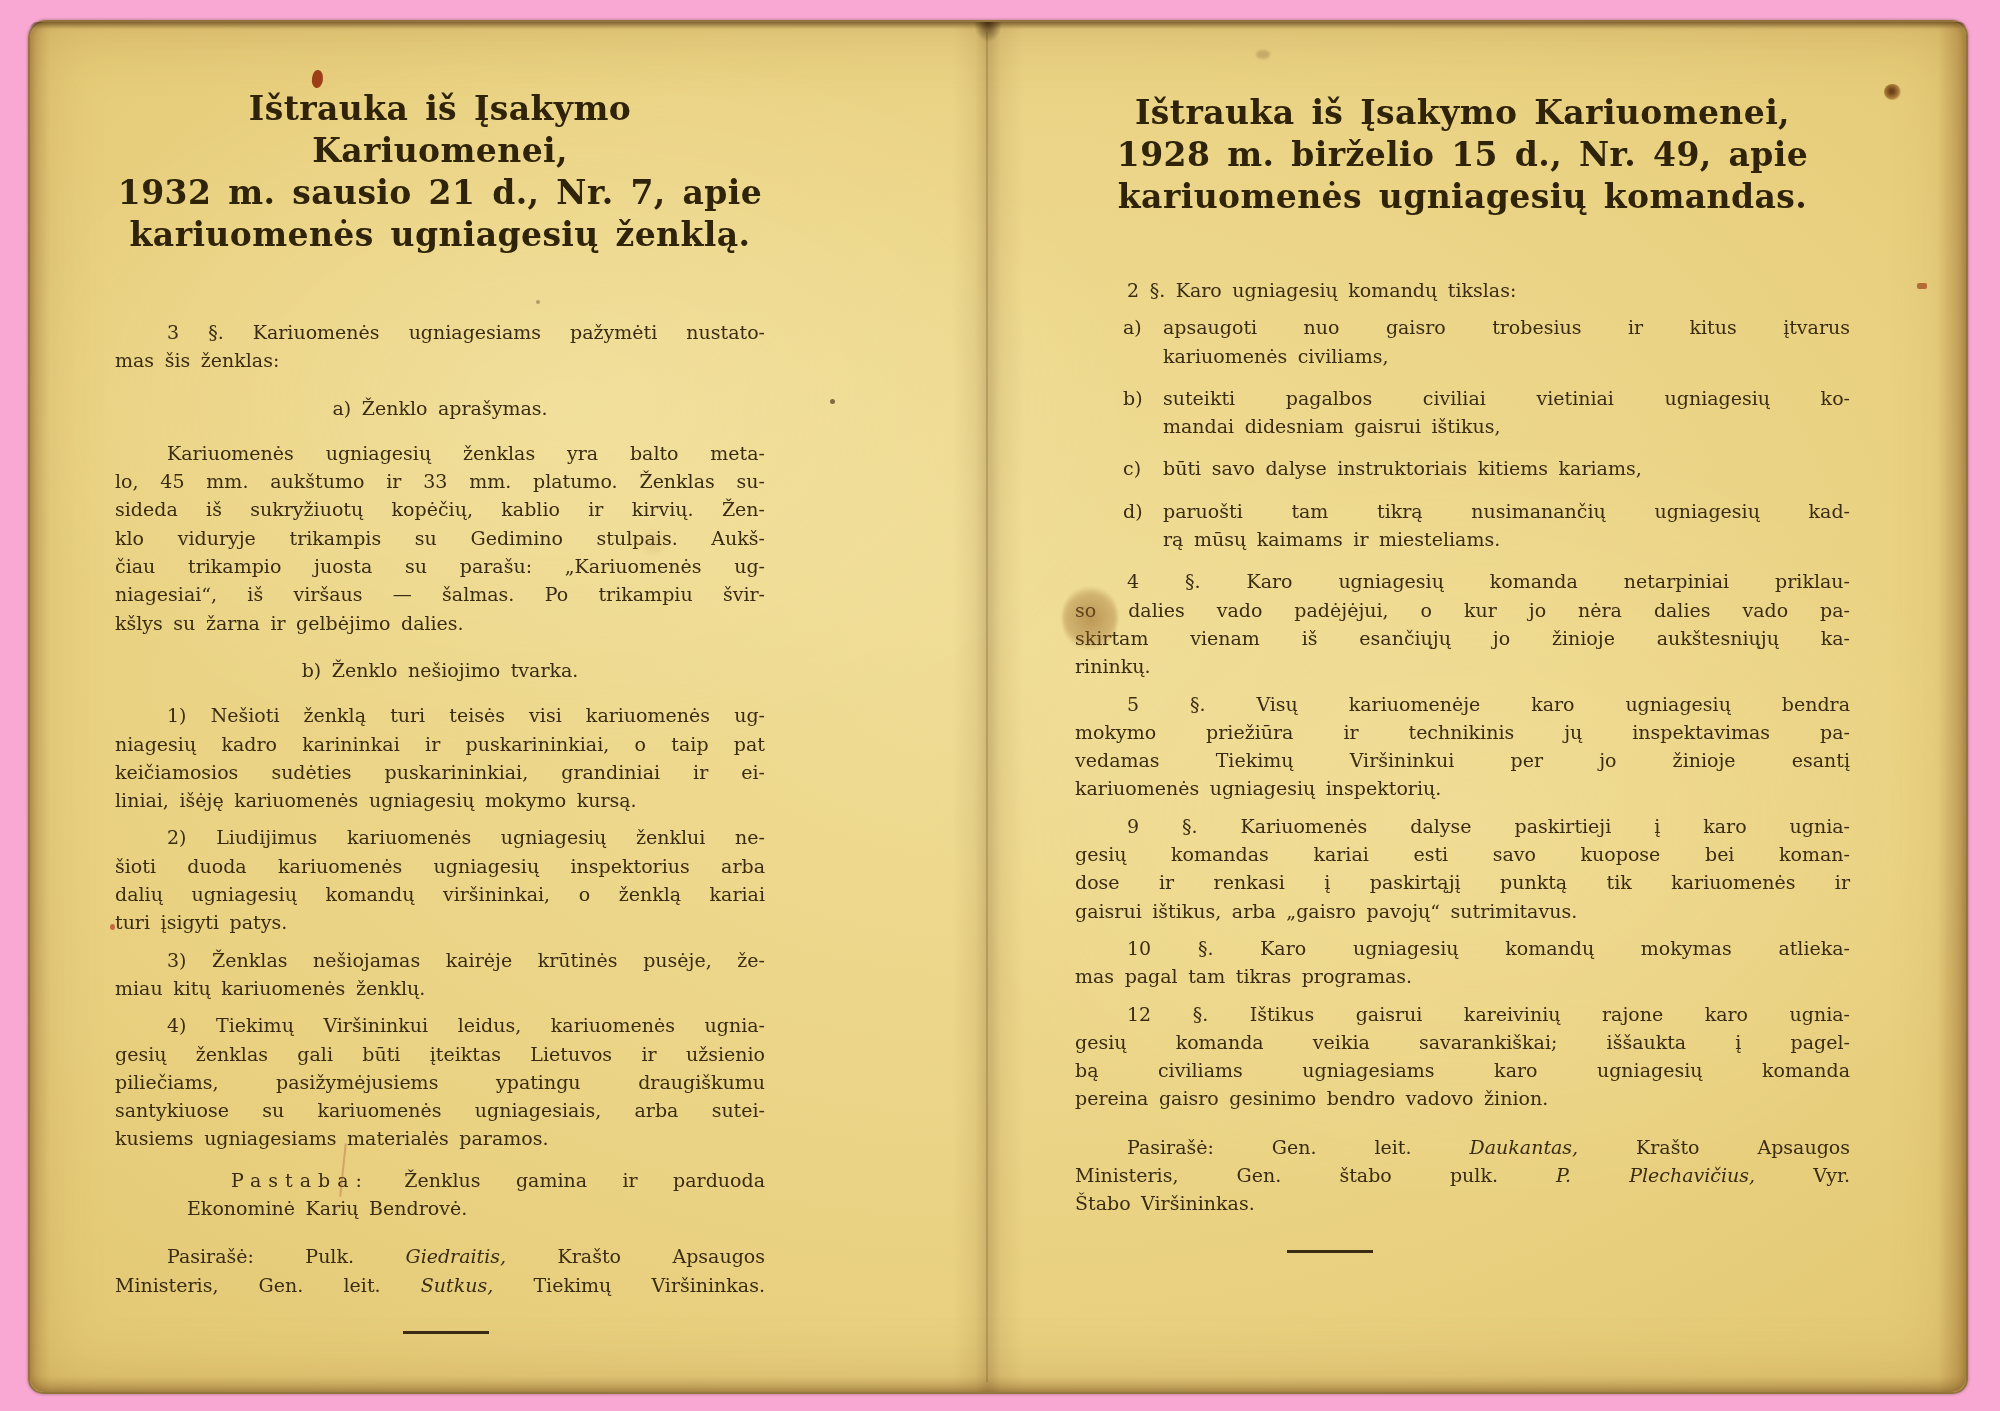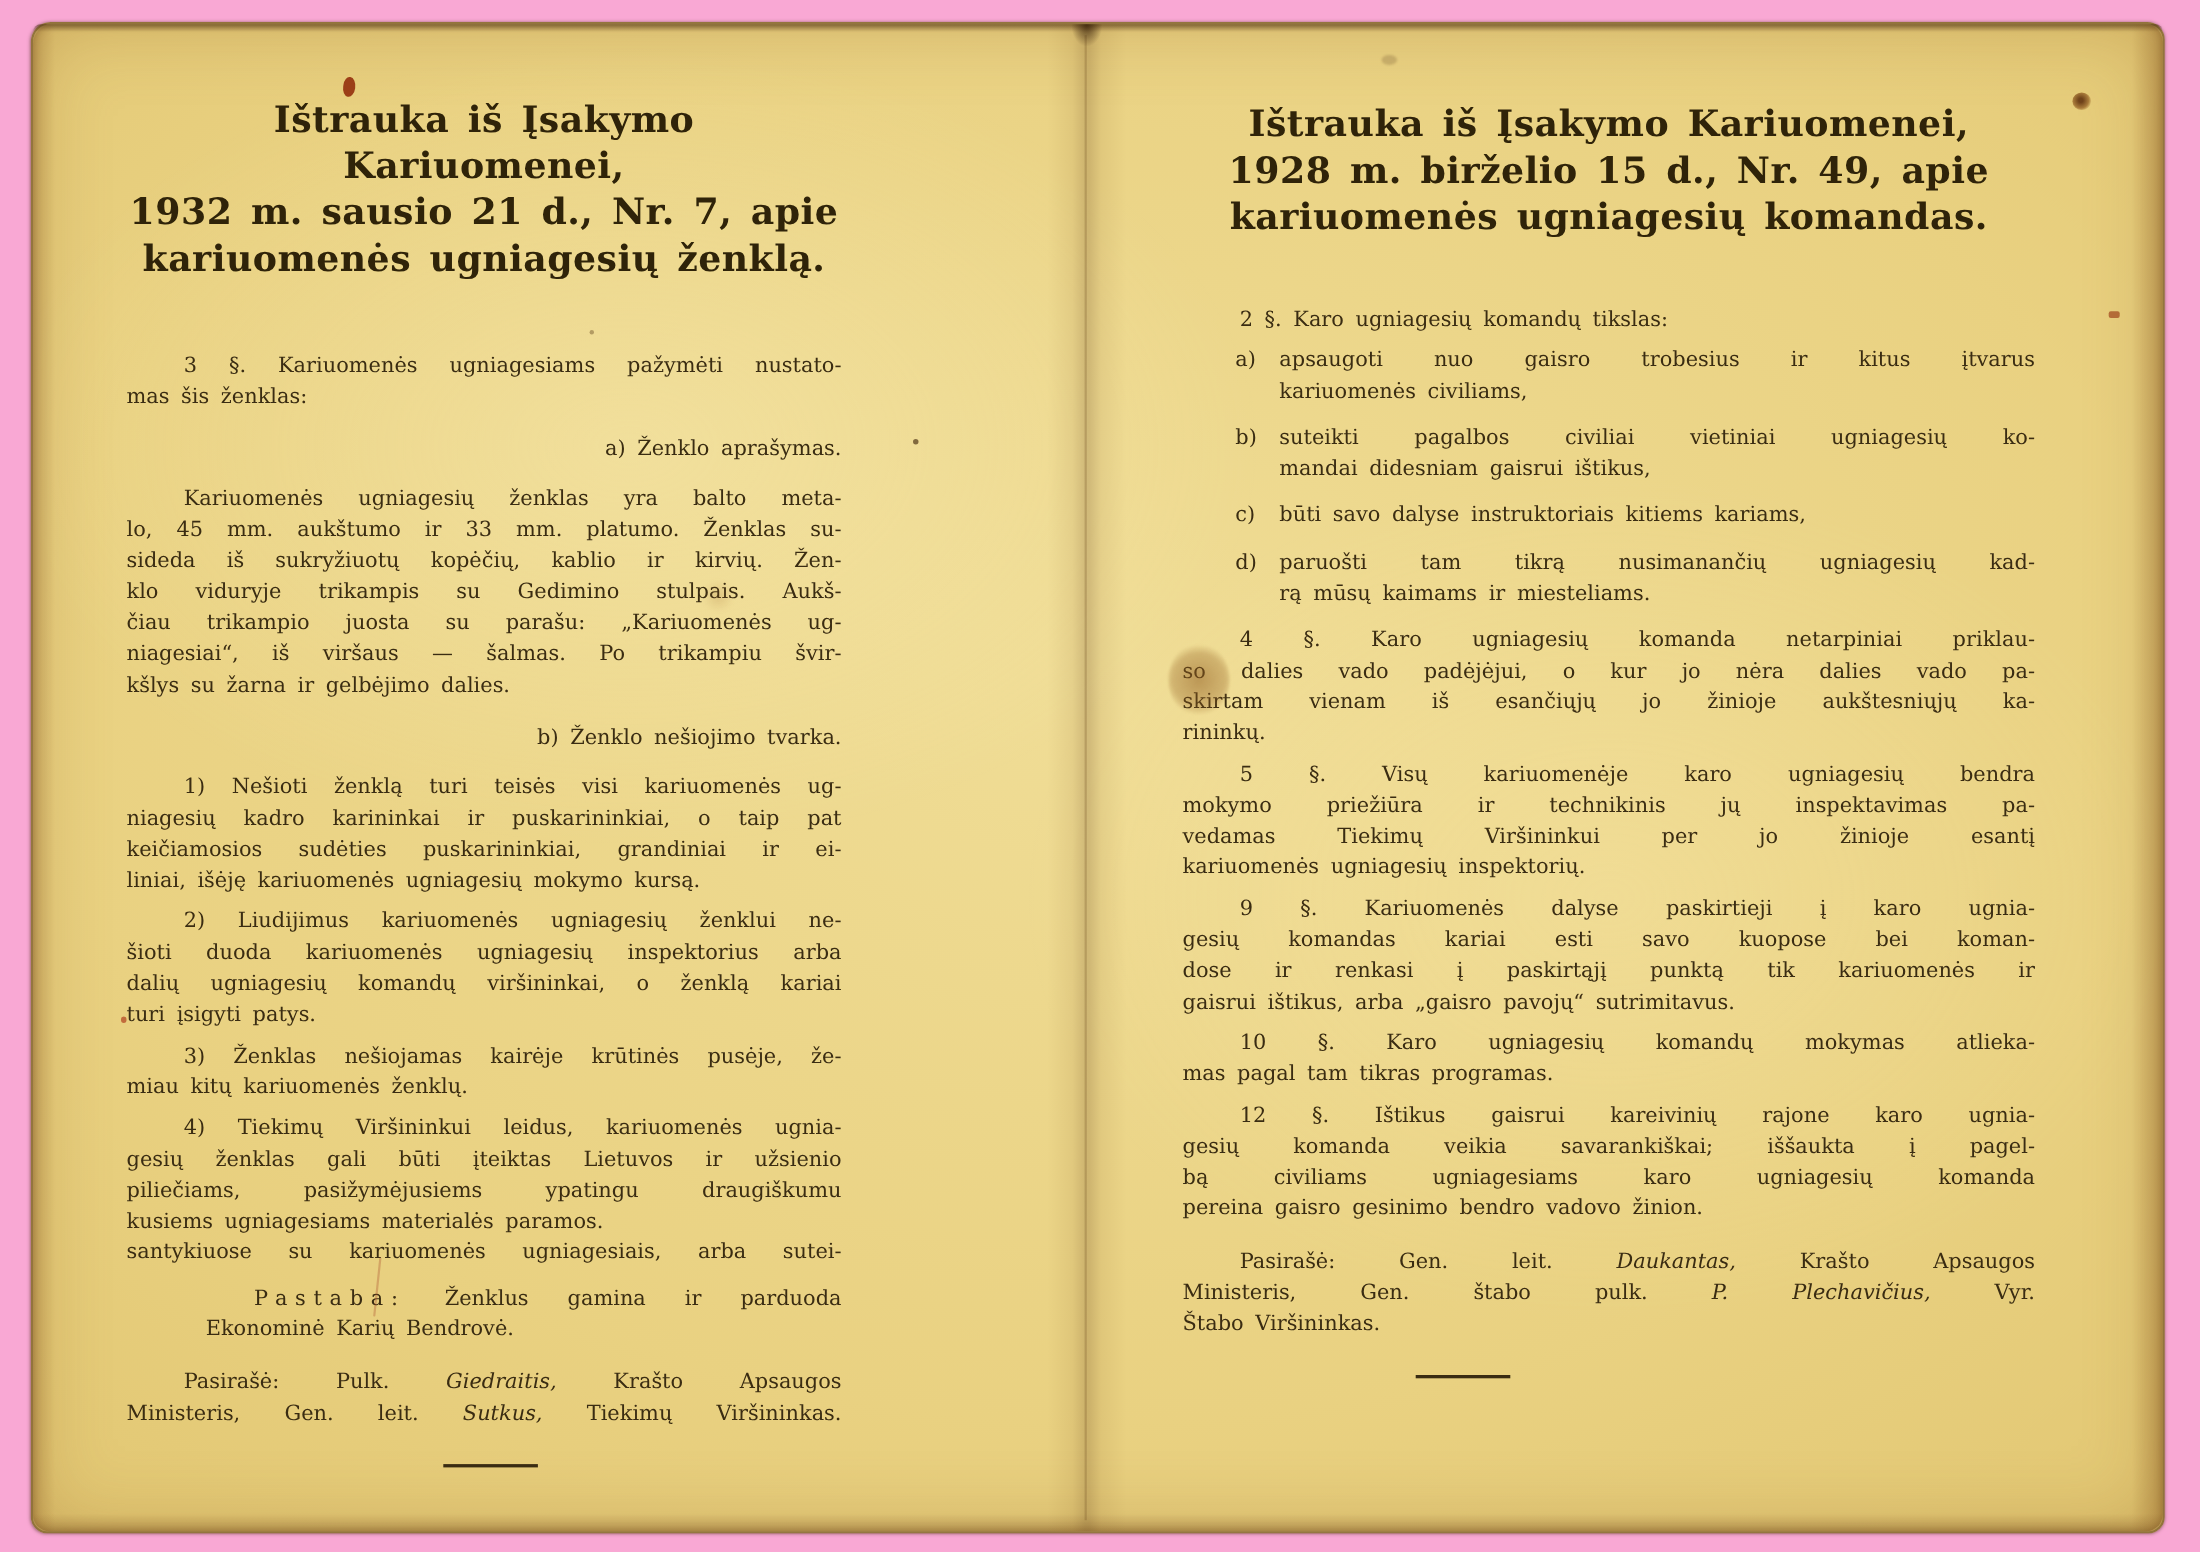--- a/index.html
+++ b/index.html
@@ -48,21 +48,21 @@
     word-spacing:5px;letter-spacing:.4px;color:#2f2309;margin-bottom:62px;
   }
   .text-right .title{margin-bottom:58px;}
 
   .page-body{font-size:19px;line-height:28.3px;text-justify:inter-word;}
   .ln{min-height:28.3px;}
   .ln.just{text-align:justify;text-align-last:justify;}
   .ln:not(.just){word-spacing:4.5px;}
   .blk.para{margin-bottom:9px;}
   .para .ln:first-child{text-indent:52px;}
-  .heading{text-align:right;margin:19px 0 17px;word-spacing:9px;}
+  .heading{text-align:center;margin:19px 0 17px;word-spacing:9px;}
   .note{margin-left:72px;margin-top:13px;margin-bottom:2px;}
   .note .ln:first-child{text-indent:44px;}
   .sp{letter-spacing:7px;}
   .sig{margin-top:20px;}
   .sig .ln:first-child{text-indent:52px;}
   .list-item{position:relative;margin-left:50px;margin-bottom:14px;}
   .list-item .marker{position:absolute;left:-2px;top:0;}
   .li-lines{margin-left:38px;}
   .rule-wrap{margin-top:32px;}
   .rule{width:86px;border-top:3px solid #3a2c12;}
@@ -138,22 +138,22 @@
           <div class="ln"><span><span>turi įsigyti patys.</span></span></div>
         </div>
         <div class="blk para">
           <div class="ln just"><span><span>3) Ženklas nešiojamas kairėje krūtinės pusėje, že-</span></span></div>
           <div class="ln"><span><span>miau kitų kariuomenės ženklų.</span></span></div>
         </div>
         <div class="blk para">
           <div class="ln just"><span><span>4) Tiekimų Viršininkui leidus, kariuomenės ugnia-</span></span></div>
           <div class="ln just"><span><span>gesių ženklas gali būti įteiktas Lietuvos ir užsienio</span></span></div>
           <div class="ln just"><span><span>piliečiams, pasižymėjusiems ypatingu draugiškumu</span></span></div>
+          <div class="ln just"><span><span>santykiuose su kariuomenės ugniagesiais, arba sutei-</span></span></div>
           <div class="ln"><span><span>kusiems ugniagesiams materialės paramos.</span></span></div>
-          <div class="ln just"><span><span>santykiuose su kariuomenės ugniagesiais, arba sutei-</span></span></div>
         </div>
         <div class="blk note">
           <div class="ln just"><span><span class="sp">Pastaba:</span><span> Ženklus gamina ir parduoda</span></span></div>
           <div class="ln"><span><span>Ekonominė Karių Bendrovė.</span></span></div>
         </div>
         <div class="blk sig">
           <div class="ln just"><span><span>Pasirašė: Pulk. </span></span><i><span>Giedraitis,</span></i><span><span> Krašto Apsaugos</span></span></div>
           <div class="ln just"><span><span>Ministeris, Gen. leit. </span></span><i><span>Sutkus,</span></i><span><span> Tiekimų Viršininkas.</span></span></div>
         </div>
         <div class="blk rule-wrap">

